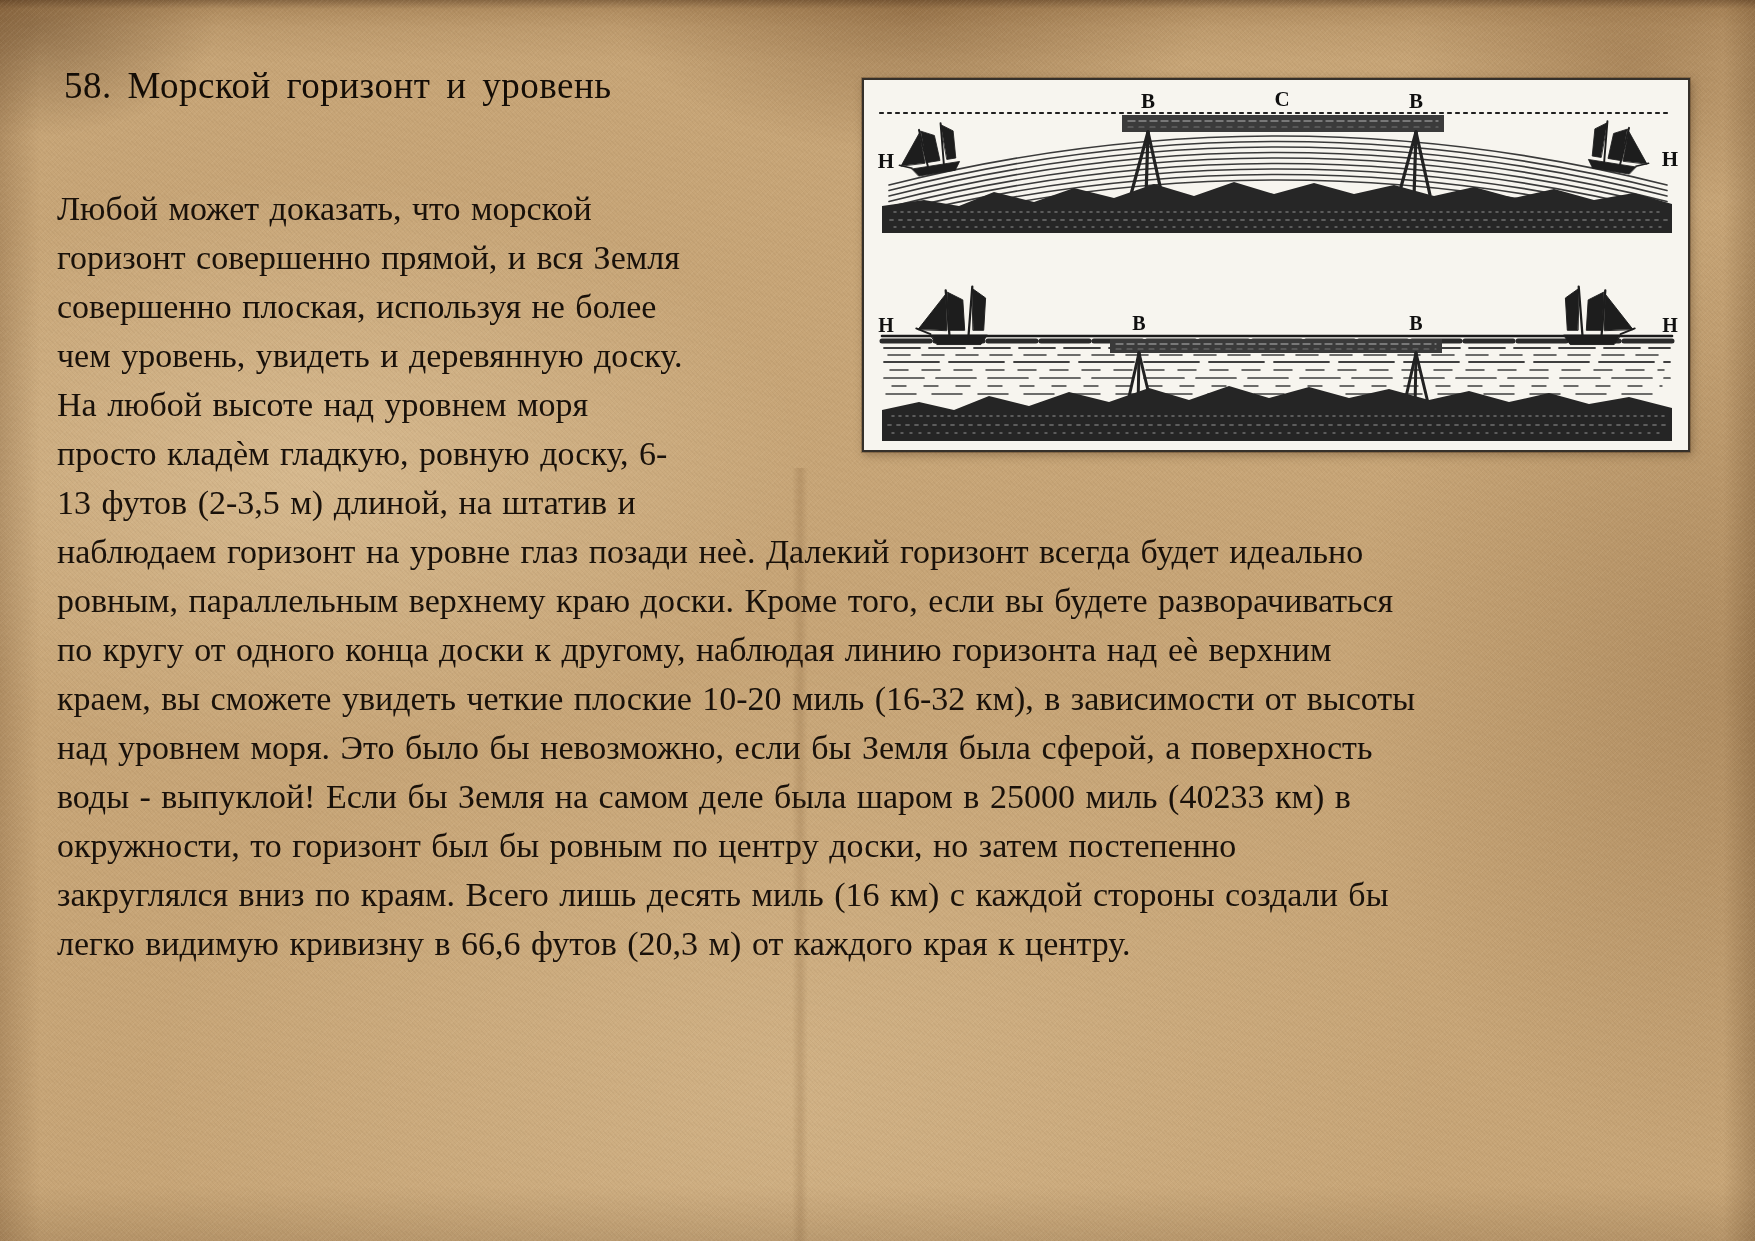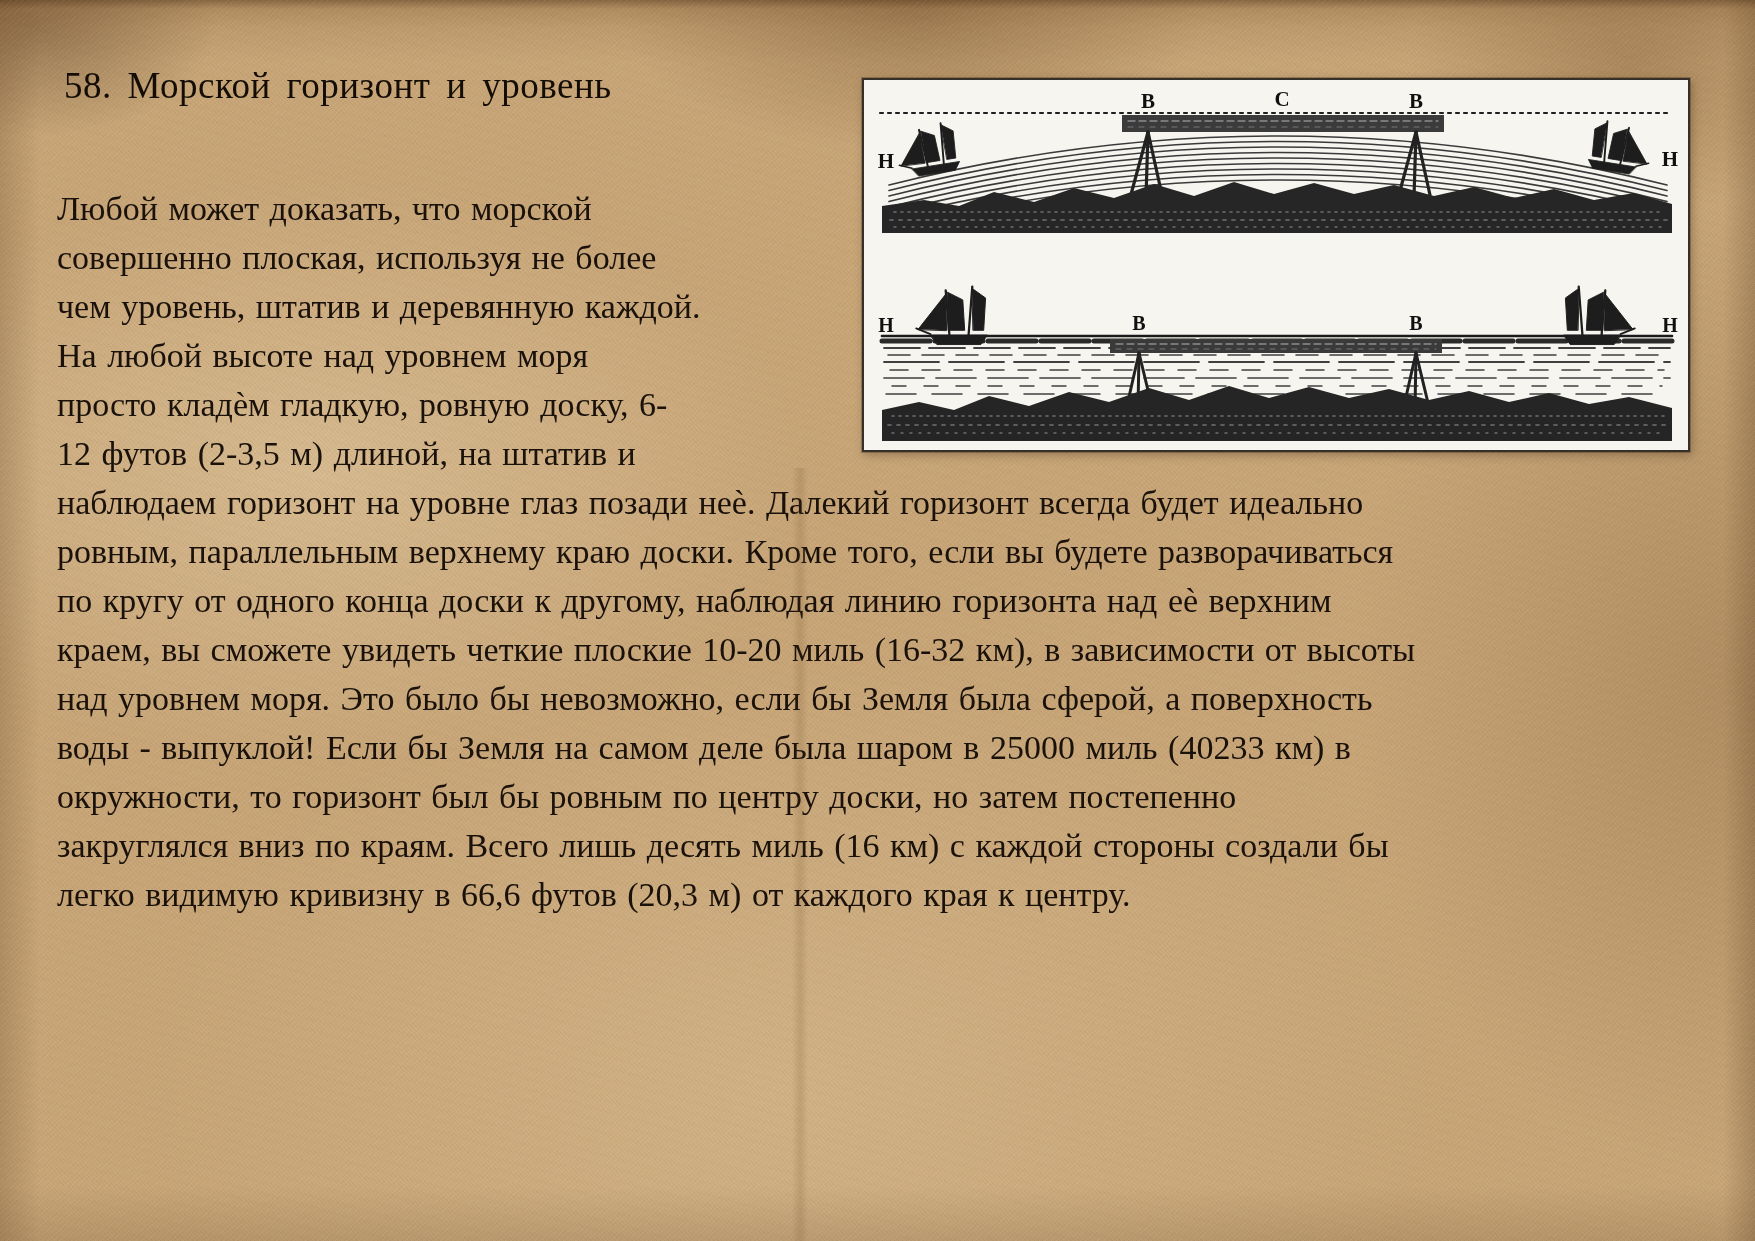--- a/index.html
+++ b/index.html
@@ -191,25 +191,26 @@
         <text class="fig-label" x="22" y="252" font-size="20" text-anchor="middle">H</text>
         <text class="fig-label" x="275" y="250" font-size="20" text-anchor="middle">B</text>
         <text class="fig-label" x="552" y="250" font-size="20" text-anchor="middle">B</text>
         <text class="fig-label" x="806" y="252" font-size="20" text-anchor="middle">H</text>
       </g>
     </svg>
   </div>
 
   <div class="bodytext">
     <div class="line">Любой может доказать, что морской</div>
+    <div class="line">горизонт совершенно прямой, и вся Земля</div>
     <div class="line">совершенно плоская, используя не более</div>
-    <div class="line">чем уровень, штатив и деревянную каждой.</div>
+    <div class="line">чем уровень, увидеть и деревянную доску.</div>
     <div class="line">На любой высоте над уровнем моря</div>
     <div class="line">просто кладѐм гладкую, ровную доску, 6-</div>
-    <div class="line">12 футов (2-3,5 м) длиной, на штатив и</div>
+    <div class="line">13 футов (2-3,5 м) длиной, на штатив и</div>
     <div class="line">наблюдаем горизонт на уровне глаз позади неѐ. Далекий горизонт всегда будет идеально</div>
     <div class="line">ровным, параллельным верхнему краю доски. Кроме того, если вы будете разворачиваться</div>
     <div class="line">по кругу от одного конца доски к другому, наблюдая линию горизонта над еѐ верхним</div>
     <div class="line">краем, вы сможете увидеть четкие плоские 10-20 миль (16-32 км), в зависимости от высоты</div>
     <div class="line">над уровнем моря. Это было бы невозможно, если бы Земля была сферой, а поверхность</div>
     <div class="line">воды - выпуклой! Если бы Земля на самом деле была шаром в 25000 миль (40233 км) в</div>
     <div class="line">окружности, то горизонт был бы ровным по центру доски, но затем постепенно</div>
     <div class="line">закруглялся вниз по краям. Всего лишь десять миль (16 км) с каждой стороны создали бы</div>
     <div class="line">легко видимую кривизну в 66,6 футов (20,3 м) от каждого края к центру.</div>
   </div>

